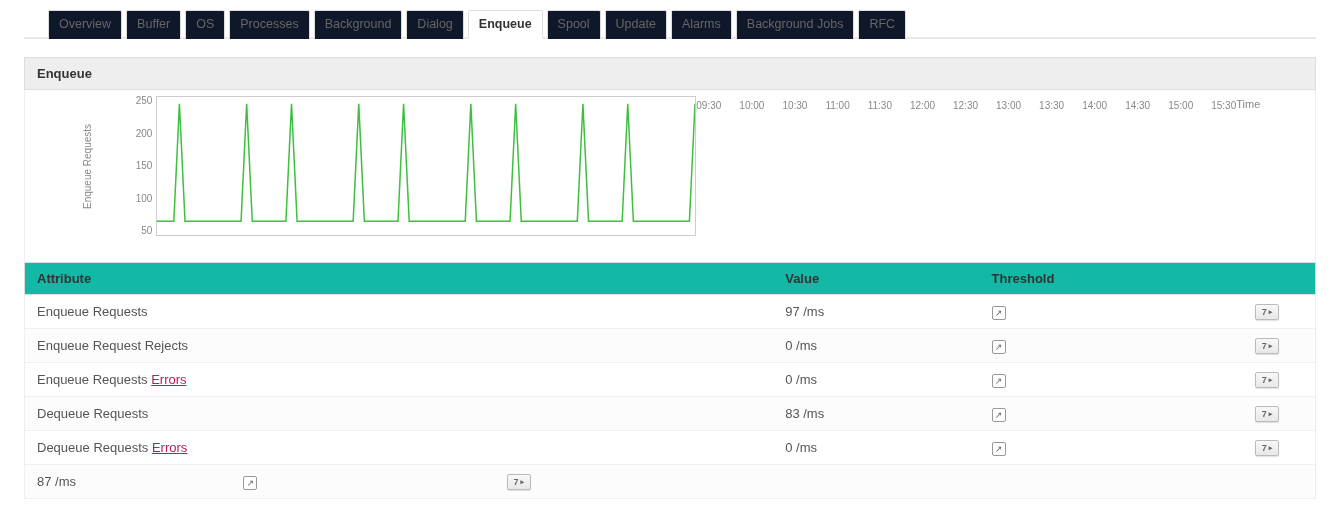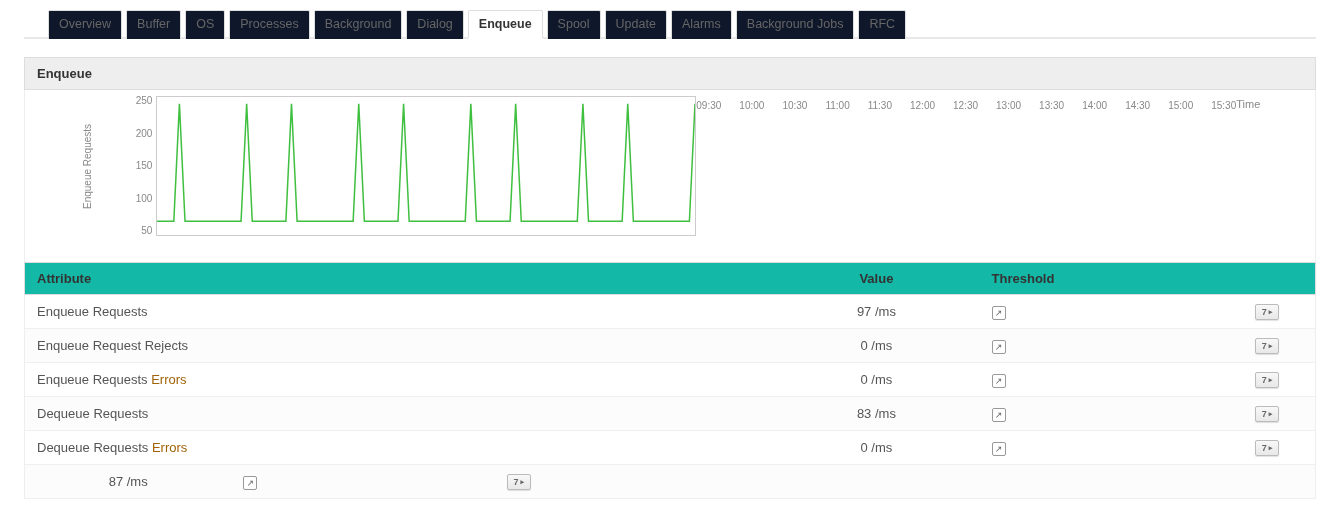--- a/index.html
+++ b/index.html
@@ -102,34 +102,34 @@
       background: #14b8a6;
       border: 1px solid #ddd;
       font-weight: bold;
       font-size: 13px;
       color: #333;
     }
     .table-header > div, .table-row > div {
       padding: 8px 12px;
     }
     .col-attr { flex: 0 0 58%; text-align: left; }
-    .col-val { flex: 0 0 16%; text-align: center; }
+    .col-val { flex: 0 0 16%; text-align: left; }
     .col-thresh { flex: 0 0 13%; text-align: left; }
     .col-action { flex: 0 0 13%; text-align: right; padding-right: 36px !important; }
     .table-row {
       display: flex;
       border-bottom: 1px solid #f0f0f0;
       border-left: 1px solid #eee;
       border-right: 1px solid #eee;
       align-items: center;
       font-size: 13px;
       color: #555;
     }
     .table-row:nth-child(even) { background: #fcfcfc; }
-    .link { color: #a16207; cursor: pointer; }
+    .link { color: #be185d; cursor: pointer; text-decoration: underline; }
     .thresh-icon {
       display: inline-flex;
       width: 14px; height: 14px;
       border: 1px solid #999;
       border-radius: 2px;
       align-items: center;
       justify-content: center;
       font-size: 9px;
       color: #666;
       cursor: pointer;

